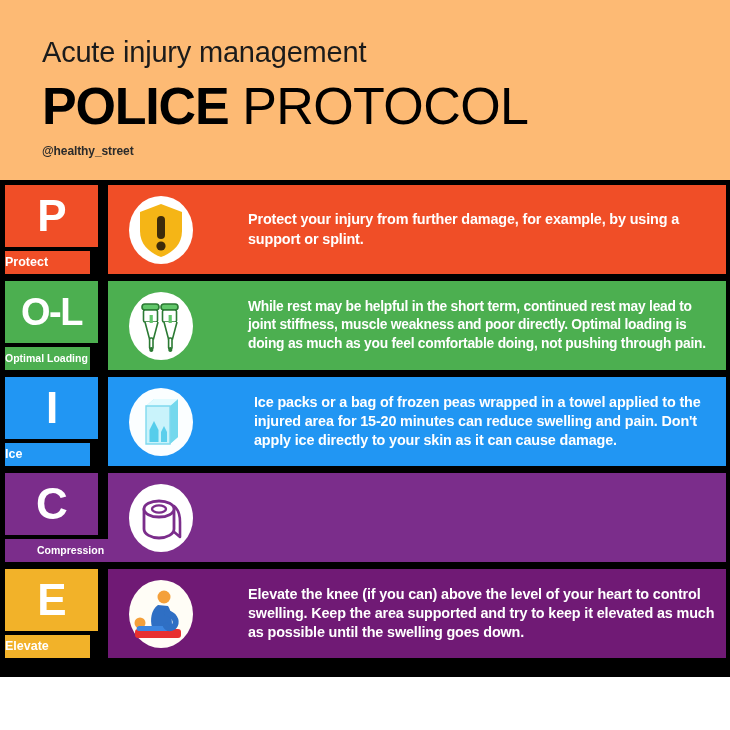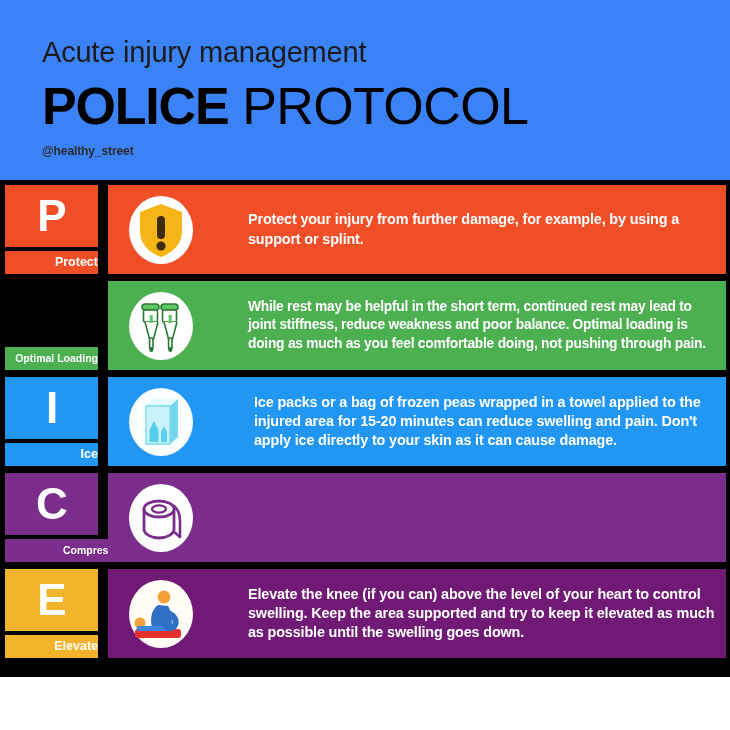--- a/index.html
+++ b/index.html
@@ -20,21 +20,21 @@
     background: #ffffff;
   }
 
   
   .header {
     position: absolute;
     left: 0;
     top: 0;
     width: 730px;
     height: 180px;
-    background: #3b82f6;
+    background: #fdba74;
     box-sizing: border-box;
     padding: 38px 0 0 42px;
   }
   .kicker {
     font-size: 29px;
     font-weight: 400;
     color: #1b1b1b;
     letter-spacing: -0.2px;
     line-height: 1;
     white-space: nowrap;
@@ -108,25 +108,25 @@
     white-space: nowrap;
   }
   .keyletter.dual {
     font-size: 38px;
     letter-spacing: -1.5px;
   }
   .capbox {
     position: absolute;
     left: 0;
     top: 66px;
-    width: 93px;
+    width: 85px;
     height: 23px;
     display: flex;
     align-items: center;
-    justify-content: flex-end;
+    justify-content: flex-start;
   }
   .capword {
     color: #ffffff;
     font-weight: 700;
     font-size: 12.5px;
     line-height: 1;
     white-space: nowrap;
   }
   .capword.tiny {
     font-size: 10.5px;
@@ -202,20 +202,23 @@
             <rect x="30" y="21" width="8" height="23" rx="4" fill="#3d2b0a"></rect>
             <circle cx="34" cy="51" r="4.6" fill="#3d2b0a"></circle>
           </svg>
         </div>
         <div class="body">Protect your injury from further damage, for example, by using a support or splint.</div>
       </div>
     </div>
 
     <div class="row" style="top:101px;">
       <div class="keycol">
+        <div class="keybox" style="background:#4caf50;">
+          <span class="keyletter dual">O-L</span>
+        </div>
         <div class="capbox" style="background:#4caf50;">
           <span class="capword tiny">Optimal Loading</span>
         </div>
       </div>
       <div class="panel" style="background:#4caf50;">
         <div class="iconwrap">
           <svg width="68" height="70" viewBox="0 0 68 70">
             <ellipse cx="34" cy="35" rx="32" ry="34" fill="#ffffff"></ellipse>
             <g stroke="#2b7a33" stroke-width="1.6" fill="#ffffff">
               <rect x="15" y="13" width="17" height="6" rx="3" fill="#62c76b"></rect>
@@ -228,21 +231,21 @@
             <g stroke="#2b7a33" stroke-width="1.6" fill="#ffffff">
               <rect x="34" y="13" width="17" height="6" rx="3" fill="#62c76b"></rect>
               <rect x="35.5" y="19" width="14" height="12" rx="1.6"></rect>
               <path d="M37 31 L41.5 48 L45.5 48 L50 31"></path>
               <rect x="41.6" y="24" width="3.2" height="8" fill="#62c76b" stroke="none"></rect>
               <rect x="41.6" y="47" width="3.4" height="11" rx="1.2"></rect>
               <rect x="41.4" y="56" width="3.8" height="5" rx="1.8" fill="#2b7a33" stroke="none"></rect>
             </g>
           </svg>
         </div>
-        <div class="body small">While rest may be helpful in the short term, continued rest may lead to joint stiffness, reduce weakness and poor balance. Optimal loading is doing as much as you feel comfortable doing, not pushing through pain.</div>
+        <div class="body small">While rest may be helpful in the short term, continued rest may lead to joint stiffness, muscle weakness and poor directly. Optimal loading is doing as much as you feel comfortable doing, not pushing through pain.</div>
       </div>
     </div>
 
     <div class="row" style="top:197px;">
       <div class="keycol">
         <div class="keybox" style="background:#2196f3;">
           <span class="keyletter">I</span>
         </div>
         <div class="capbox" style="background:#2196f3;">
           <span class="capword">Ice</span>

